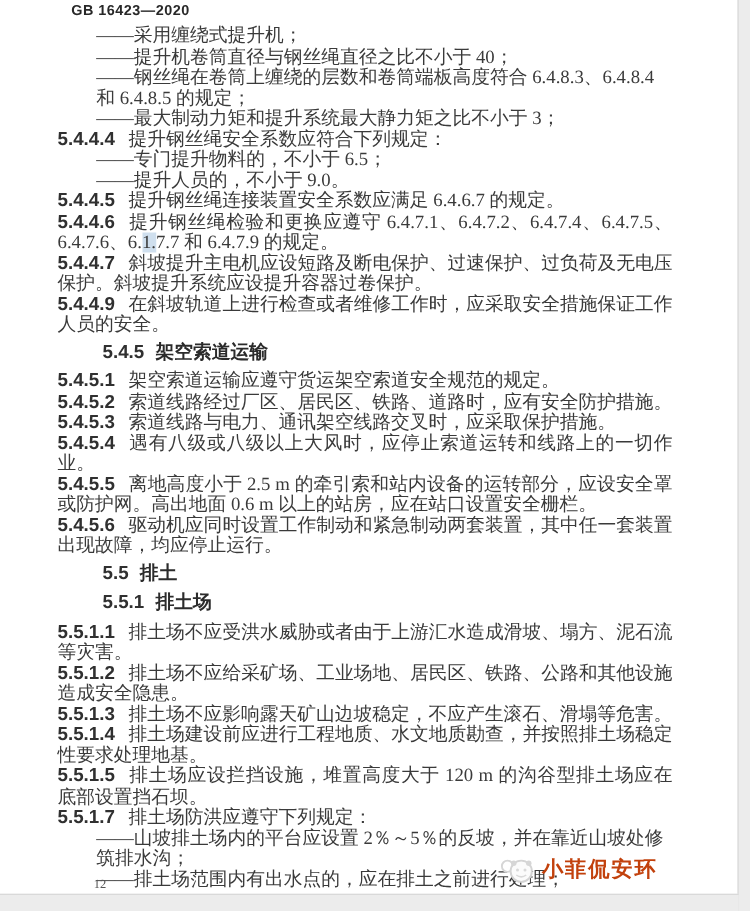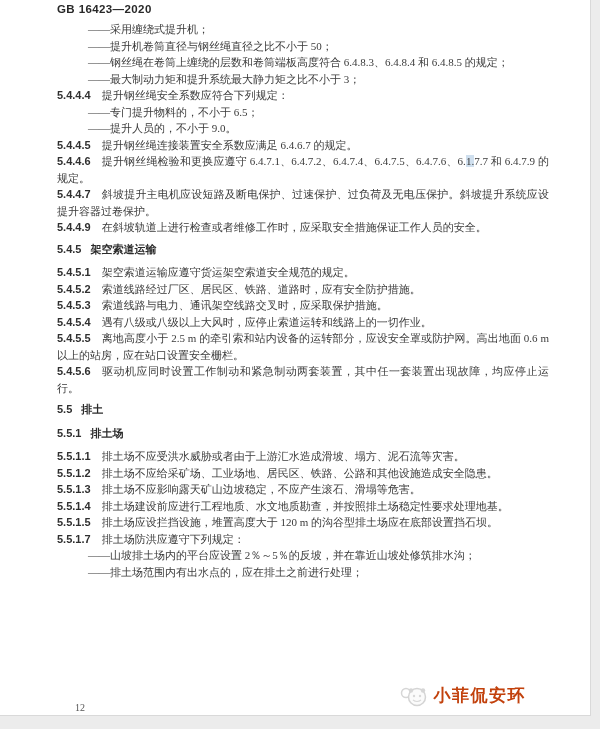--- a/index.html
+++ b/index.html
@@ -19,35 +19,35 @@
   .edge-bottom{
     position:absolute;left:0;bottom:0;width:591px;height:13px;
     background:#ececec;border-top:1px solid #d9d9d9;
   }
   .header{
     position:absolute;left:57px;top:3px;
     font-family:"Liberation Sans","DejaVu Sans",sans-serif;
     font-weight:bold;font-size:11.5px;letter-spacing:.4px;color:#282828;
   }
   .doc-body{
-    position:absolute;left:57px;top:21px;width:492px;
-    color:#3a3a3a;font-size:11px;line-height:16.5px;
+    position:absolute;left:46px;top:21px;width:492px;
+    color:#3a3a3a;font-size:15px;line-height:16.5px;
     text-align:justify;
   }
   p.blk{margin:0;}
   p.dash{padding-left:31px;text-align:left;}
   .num{
     font-family:"Liberation Sans","DejaVu Sans",sans-serif;
     font-weight:bold;color:#303030;margin-right:11px;white-space:nowrap;
   }
   p.heading1,p.heading2{
     font-family:"Liberation Sans","DejaVu Sans",sans-serif;
     font-weight:bold;color:#2b2b2b;margin:5px 0 7px 0;
   }
-  p.heading1 .num,p.heading2 .num{margin-right:9px;}
+  p.heading1 .num,p.heading2 .num{margin-right:9px;margin-left:36px;}
   .hl{background:#cfdfee;}
   .page-number{
     position:absolute;left:75px;top:702px;
     font-size:10px;color:#555;
   }
   .watermark{
     position:absolute;right:16px;top:684px;
     display:flex;align-items:flex-start;gap:5px;
     color:#c2410c;
     font-family:"Liberation Sans","DejaVu Sans",sans-serif;
@@ -56,21 +56,21 @@
   }
   .wm-logo{display:inline-flex;align-items:center;}
 </style>
 </head>
 <body>
 
 <div class="page">
   <div class="header">GB 16423—2020</div>
   <div class="doc-body">
       <p class="blk dash"><span>——采用缠绕式提升机；</span></p>
-      <p class="blk dash"><span>——提升机卷筒直径与钢丝绳直径之比不小于 50；</span></p>
+      <p class="blk dash"><span>——提升机卷筒直径与钢丝绳直径之比不小于 40；</span></p>
       <p class="blk dash"><span>——钢丝绳在卷筒上缠绕的层数和卷筒端板高度符合 6.4.8.3、6.4.8.4 和 6.4.8.5 的规定；</span></p>
       <p class="blk dash"><span>——最大制动力矩和提升系统最大静力矩之比不小于 3；</span></p>
       <p class="blk clause"><span class="num">5.4.4.4</span><span>提升钢丝绳安全系数应符合下列规定：</span></p>
       <p class="blk dash"><span>——专门提升物料的，不小于 6.5；</span></p>
       <p class="blk dash"><span>——提升人员的，不小于 9.0。</span></p>
       <p class="blk clause"><span class="num">5.4.4.5</span><span>提升钢丝绳连接装置安全系数应满足 6.4.6.7 的规定。</span></p>
       <p class="blk clause"><span class="num">5.4.4.6</span><span>提升钢丝绳检验和更换应遵守 6.4.7.1、6.4.7.2、6.4.7.4、6.4.7.5、6.4.7.6、6.</span><span class="hl">1.</span><span>7.7 和 6.4.7.9 的规定。</span></p>
       <p class="blk clause"><span class="num">5.4.4.7</span><span>斜坡提升主电机应设短路及断电保护、过速保护、过负荷及无电压保护。斜坡提升系统应设提升容器过卷保护。</span></p>
       <p class="blk clause"><span class="num">5.4.4.9</span><span>在斜坡轨道上进行检查或者维修工作时，应采取安全措施保证工作人员的安全。</span></p>
       <p class="blk heading2"><span class="num">5.4.5</span><span>架空索道运输</span></p>

